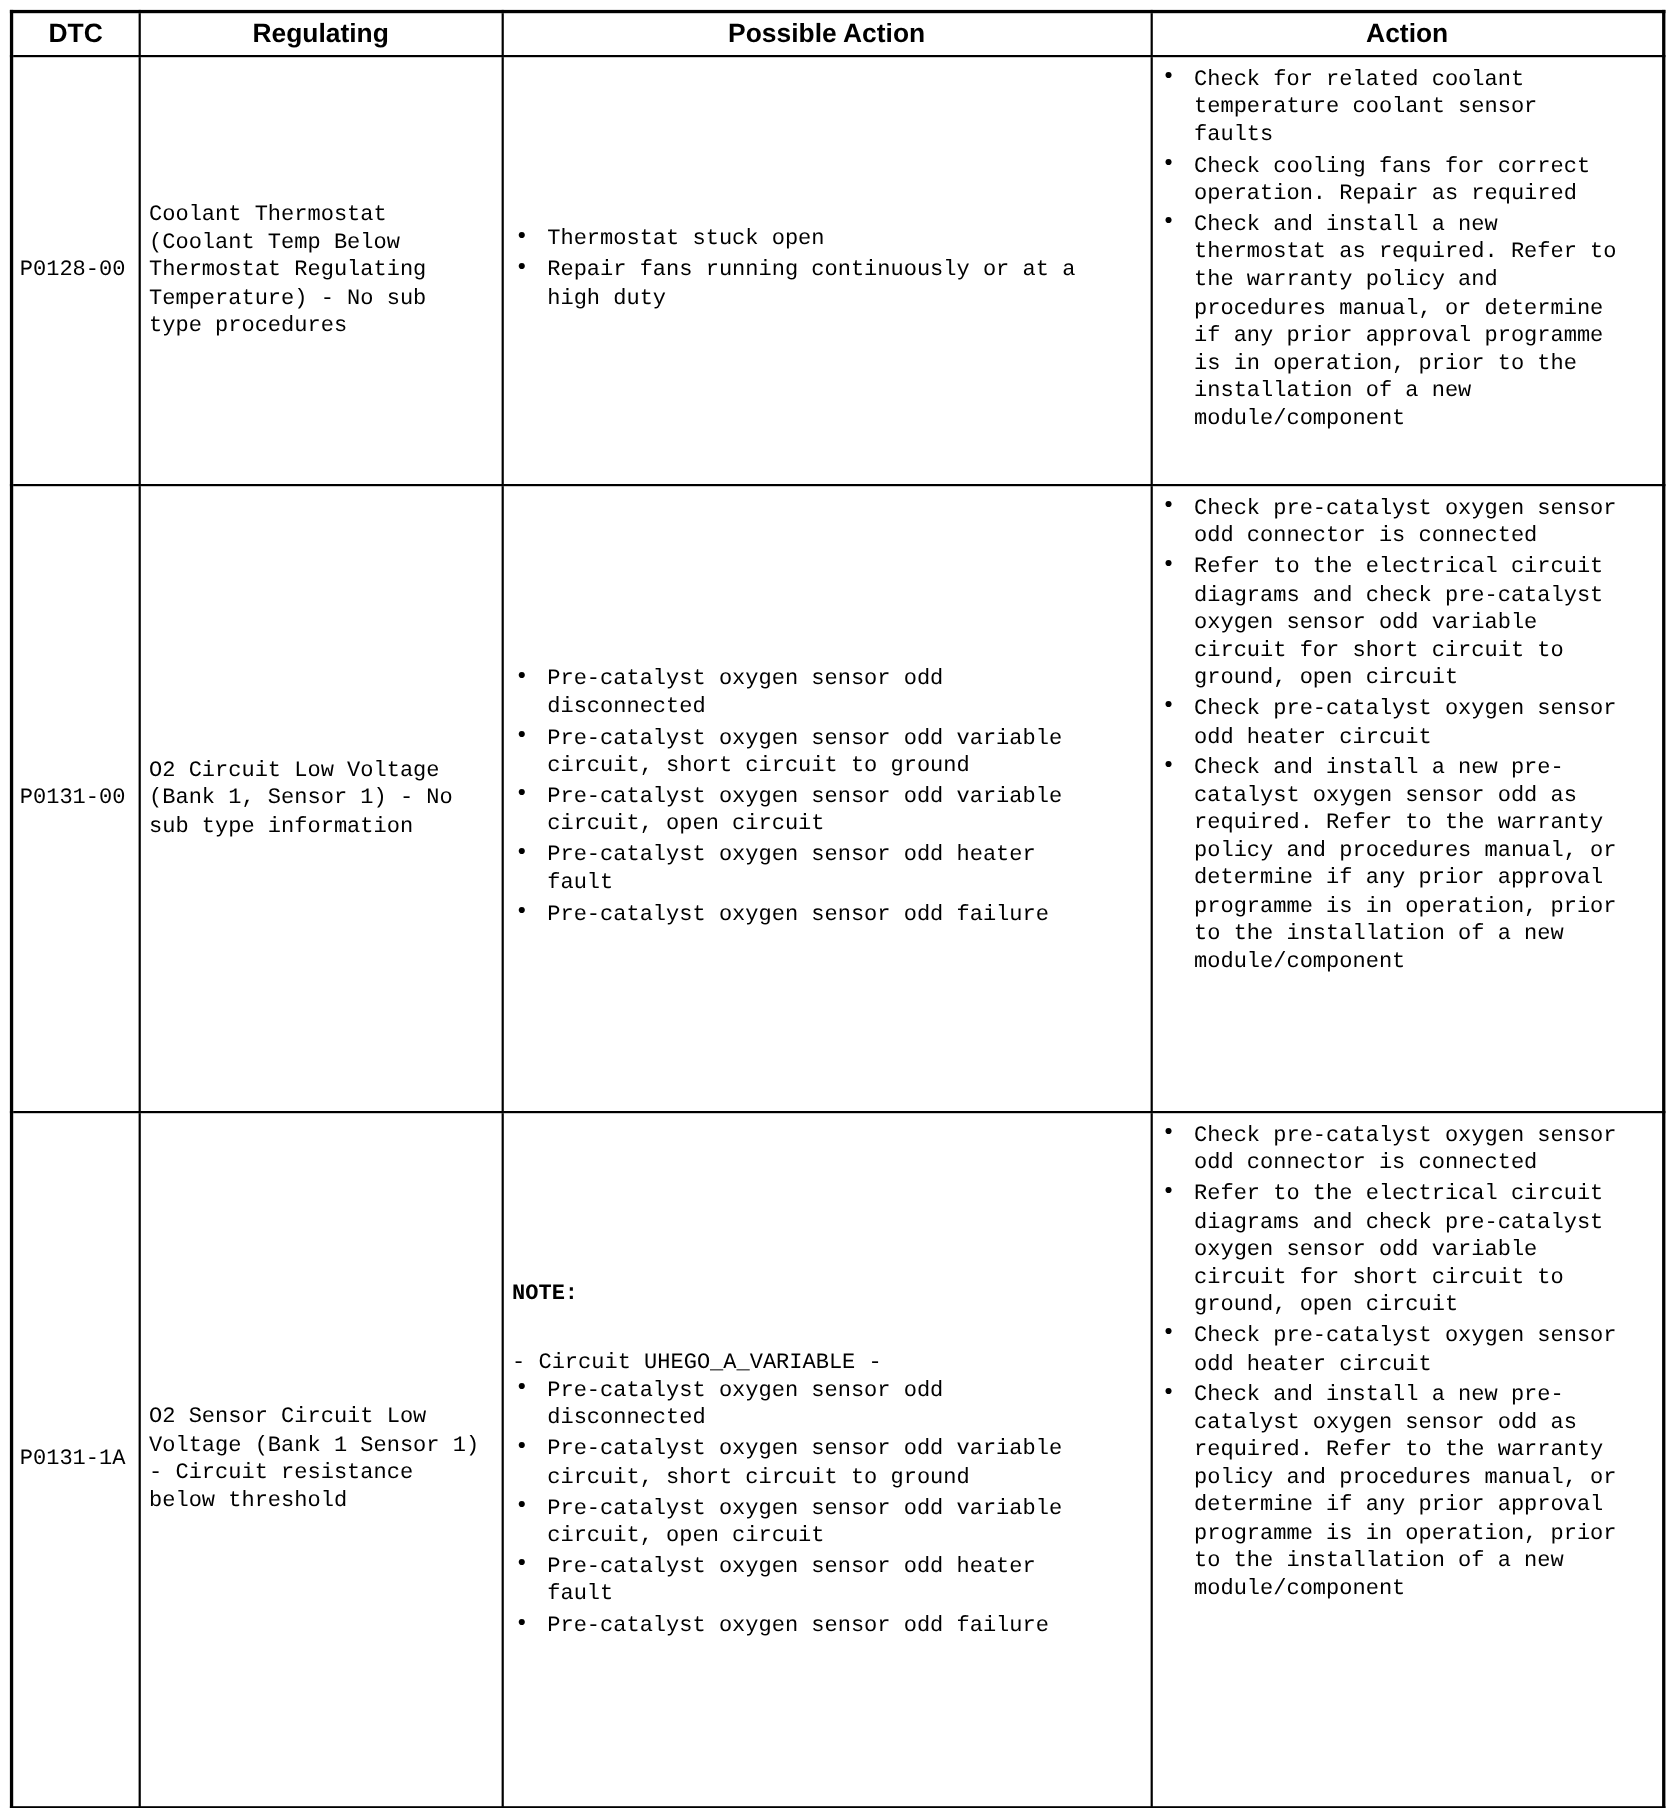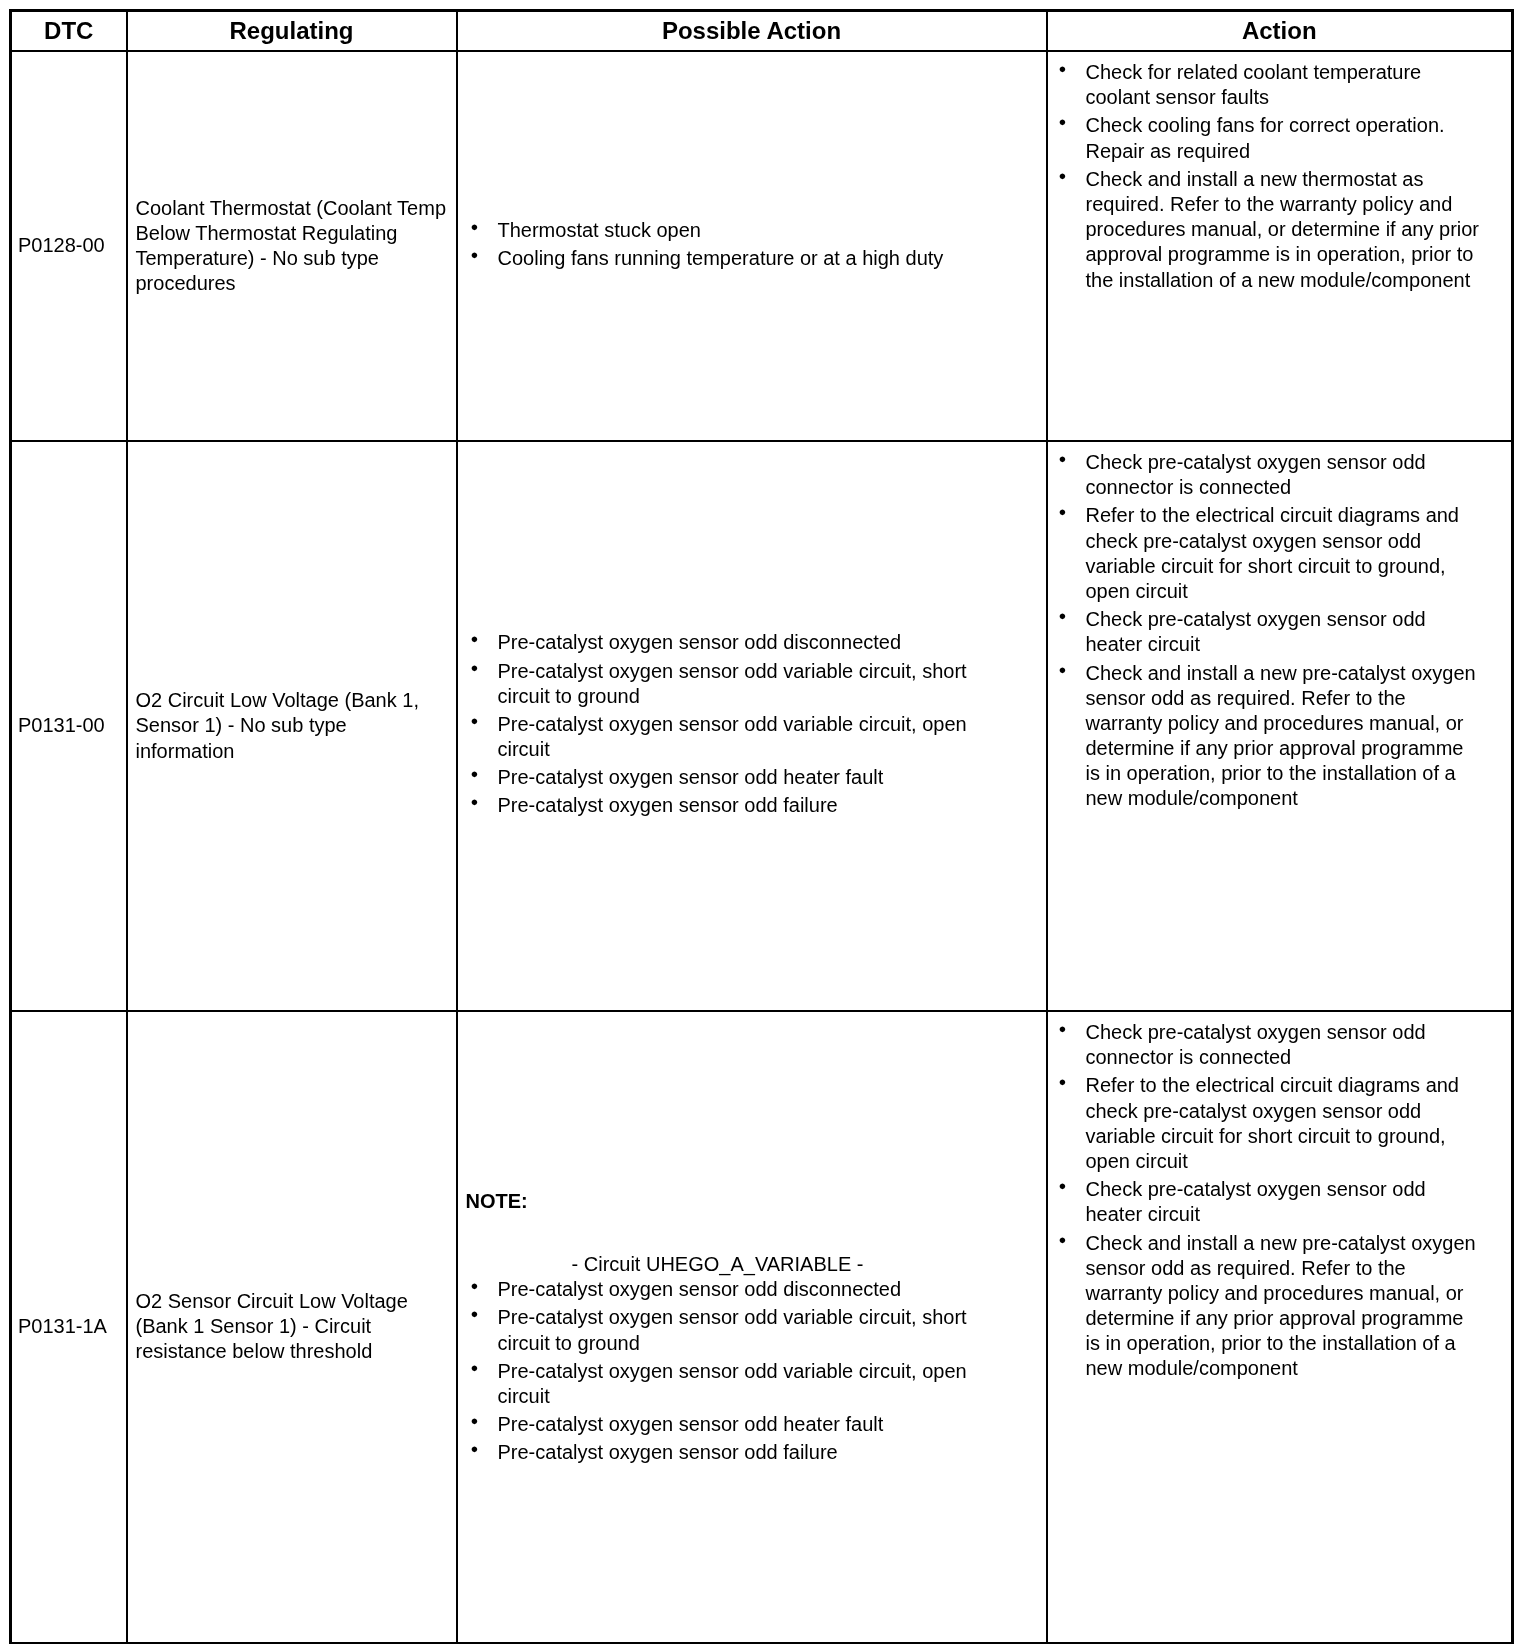--- a/index.html
+++ b/index.html
@@ -26,20 +26,21 @@
     text-align: center;
     padding: 5px 4px;
     height: 26px;
   }
   td {
     font-size: 20px;
     line-height: 1.26;
     padding: 4px 8px;
     vertical-align: middle;
     word-wrap: break-word;
+    font-family: Liberation Mono, monospace;
   }
   td.dtc {
     padding-left: 6px;
     padding-right: 0;
   }
   td.causes {
     padding-right: 46px;
     border-radius: 15px;
   }
   td.action {
@@ -63,21 +64,20 @@
     top: 1px;
     font-size: 13px;
   }
   .note {
   }
   .note-label {
     font-weight: bold;
     margin: 4px 0 38px 0;
   }
   .note-text {
-    text-align: center;
     margin: 0 30px 0 0;
   }
 </style>
 </head>
 <body>
 
 <table class="dtc-table">
   <colgroup>
     <col style="width:116px">
     <col style="width:330px">
@@ -92,21 +92,21 @@
       <th>Action</th>
     </tr>
   </thead>
   <tbody>
       <tr style="height: 390px;">
         <td class="dtc">P0128-00</td>
         <td class="desc">Coolant Thermostat (Coolant Temp Below Thermostat Regulating Temperature) - No sub type procedures</td>
         <td class="causes">
           <ul class="blist">
             <li>Thermostat stuck open</li>
-            <li>Cooling fans running temperature or at a high duty</li>
+            <li>Repair fans running continuously or at a high duty</li>
           </ul>
         </td>
         <td class="action">
           <ul class="blist">
             <li>Check for related coolant temperature coolant sensor faults</li>
             <li>Check cooling fans for correct operation. Repair as required</li>
             <li>Check and install a new thermostat as required. Refer to the warranty policy and procedures manual, or determine if any prior approval programme is in operation, prior to the installation of a new module/component</li>
           </ul>
         </td>
       </tr>

